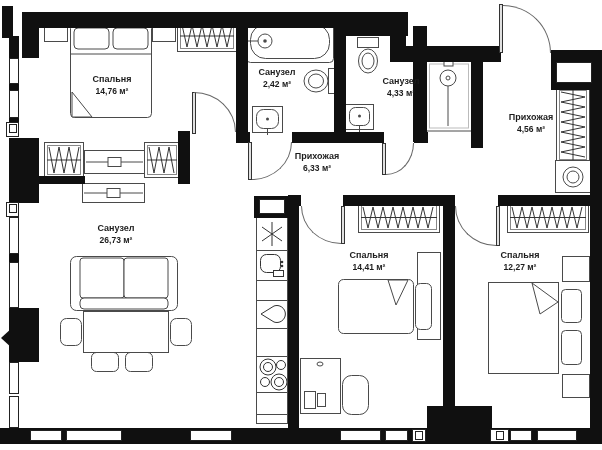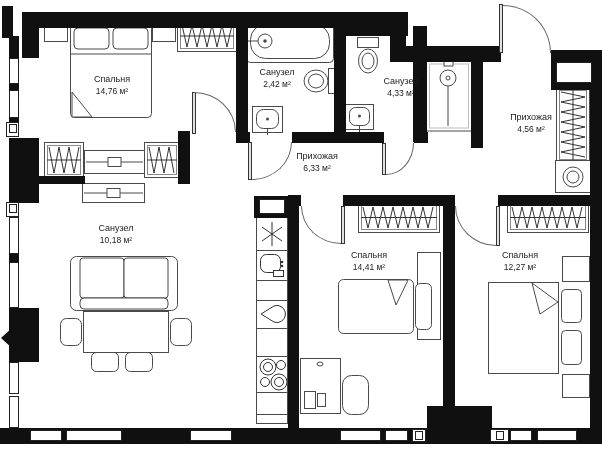--- a/index.html
+++ b/index.html
@@ -1,17 +1,17 @@
 <!DOCTYPE html>
 <html><head>
 <meta charset="utf-8">
 <style>
   html,body{margin:0;padding:0;background:#fff;}
   #plan{position:relative;width:602px;height:450px;background:#fff;
-        font-family:"Liberation Sans",sans-serif;overflow:hidden;}
+        font-family:"Liberation Sans",sans-serif;overflow:hidden;font-weight:bold;}
   .abs{position:absolute;}
   .w{position:absolute;background:#101010;z-index:3;}
   .wp{position:absolute;background:#fff;border:1px solid #222;z-index:4;box-sizing:border-box;}
   .vent{position:absolute;background:#fff;border:1px solid #222;z-index:4;box-sizing:border-box;}
   .vent>div{position:absolute;left:50%;top:1px;width:6px;height:7px;margin-left:-4px;border:1px solid #222;}
   .f{position:absolute;background:#fff;border:1px solid #4a4a4a;z-index:2;box-sizing:border-box;}
   .fsvg{position:absolute;z-index:2;}
   .leaf{position:absolute;background:#e0e0e0;border:1px solid #333;z-index:5;box-sizing:border-box;}
   .arc{position:absolute;border:0 solid #666;z-index:5;box-sizing:border-box;background:transparent;}
   .arc-tr{border-top-width:1px;border-right-width:1px;border-top-right-radius:100% 100%;}
@@ -290,21 +290,21 @@
   <div class="lbl" style="left:489px;top:112px;width:84px">
     <span class="n">Прихожая</span>
     <span class="a">4,56 м²</span>
   </div>
   <div class="lbl" style="left:277px;top:151px;width:80px">
     <span class="n">Прихожая</span>
     <span class="a">6,33 м²</span>
   </div>
   <div class="lbl" style="left:66px;top:223px;width:100px">
     <span class="n">Санузел</span>
-    <span class="a">10,18 м²</span>
+    <span class="a">26,73 м²</span>
   </div>
   <div class="lbl" style="left:319px;top:250px;width:100px">
     <span class="n">Спальня</span>
     <span class="a">14,41 м²</span>
   </div>
   <div class="lbl" style="left:470px;top:250px;width:100px">
     <span class="n">Спальня</span>
     <span class="a">12,27 м²</span>
   </div>
 

